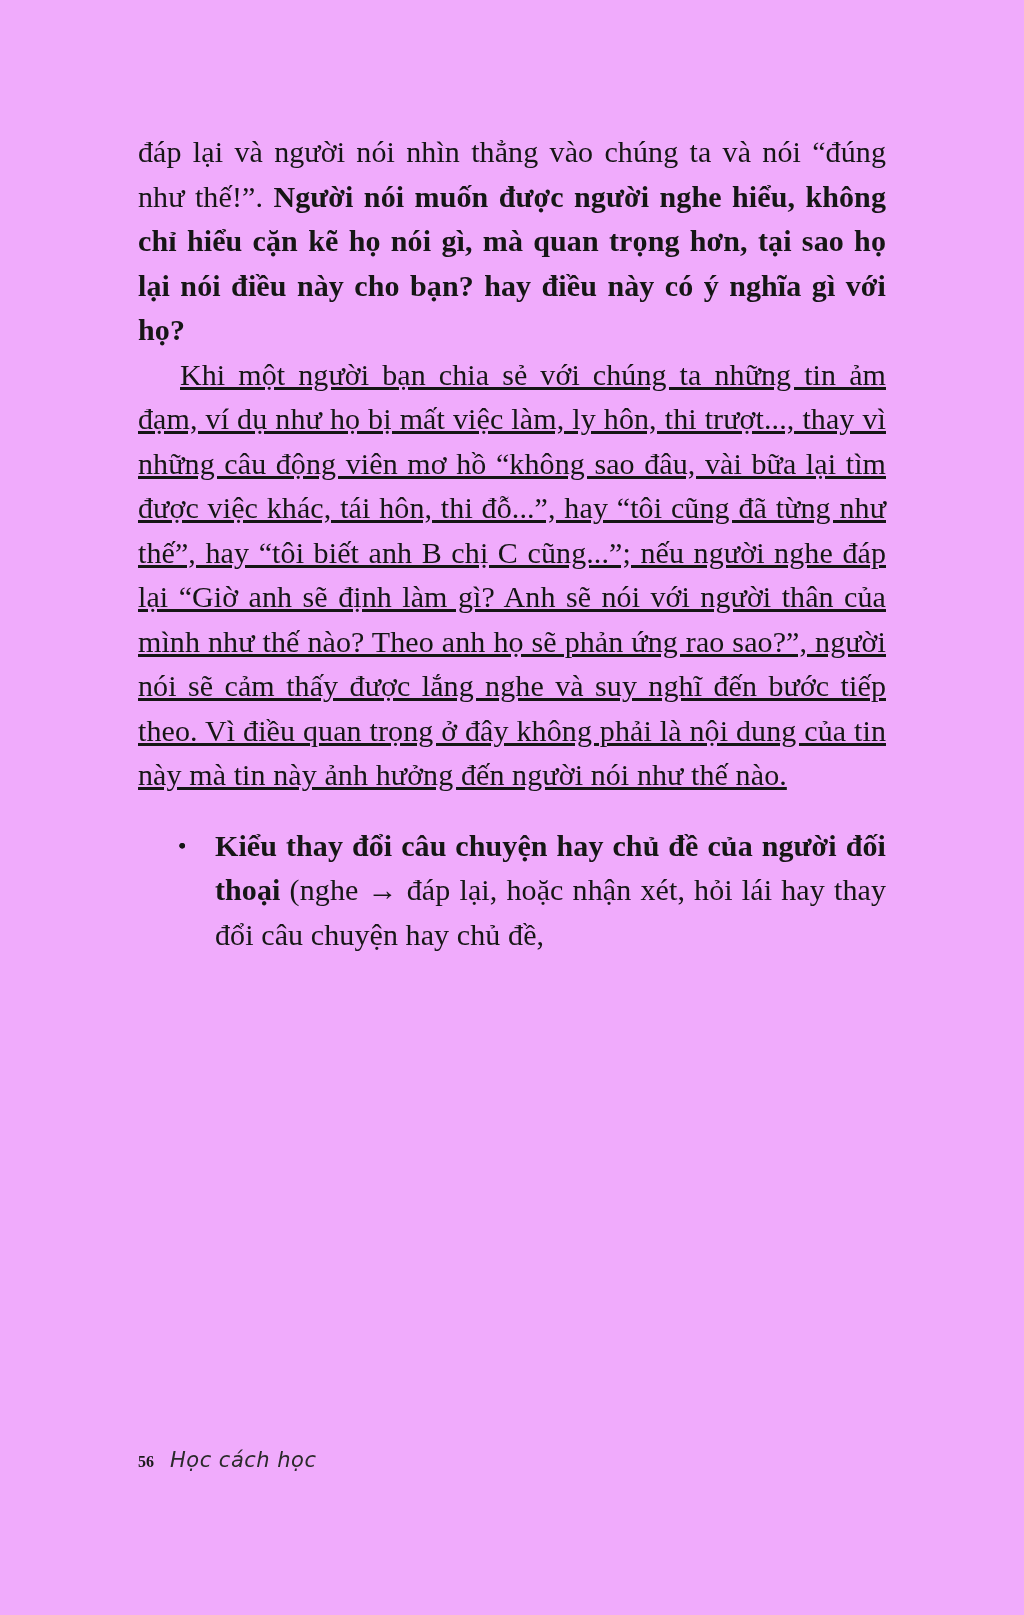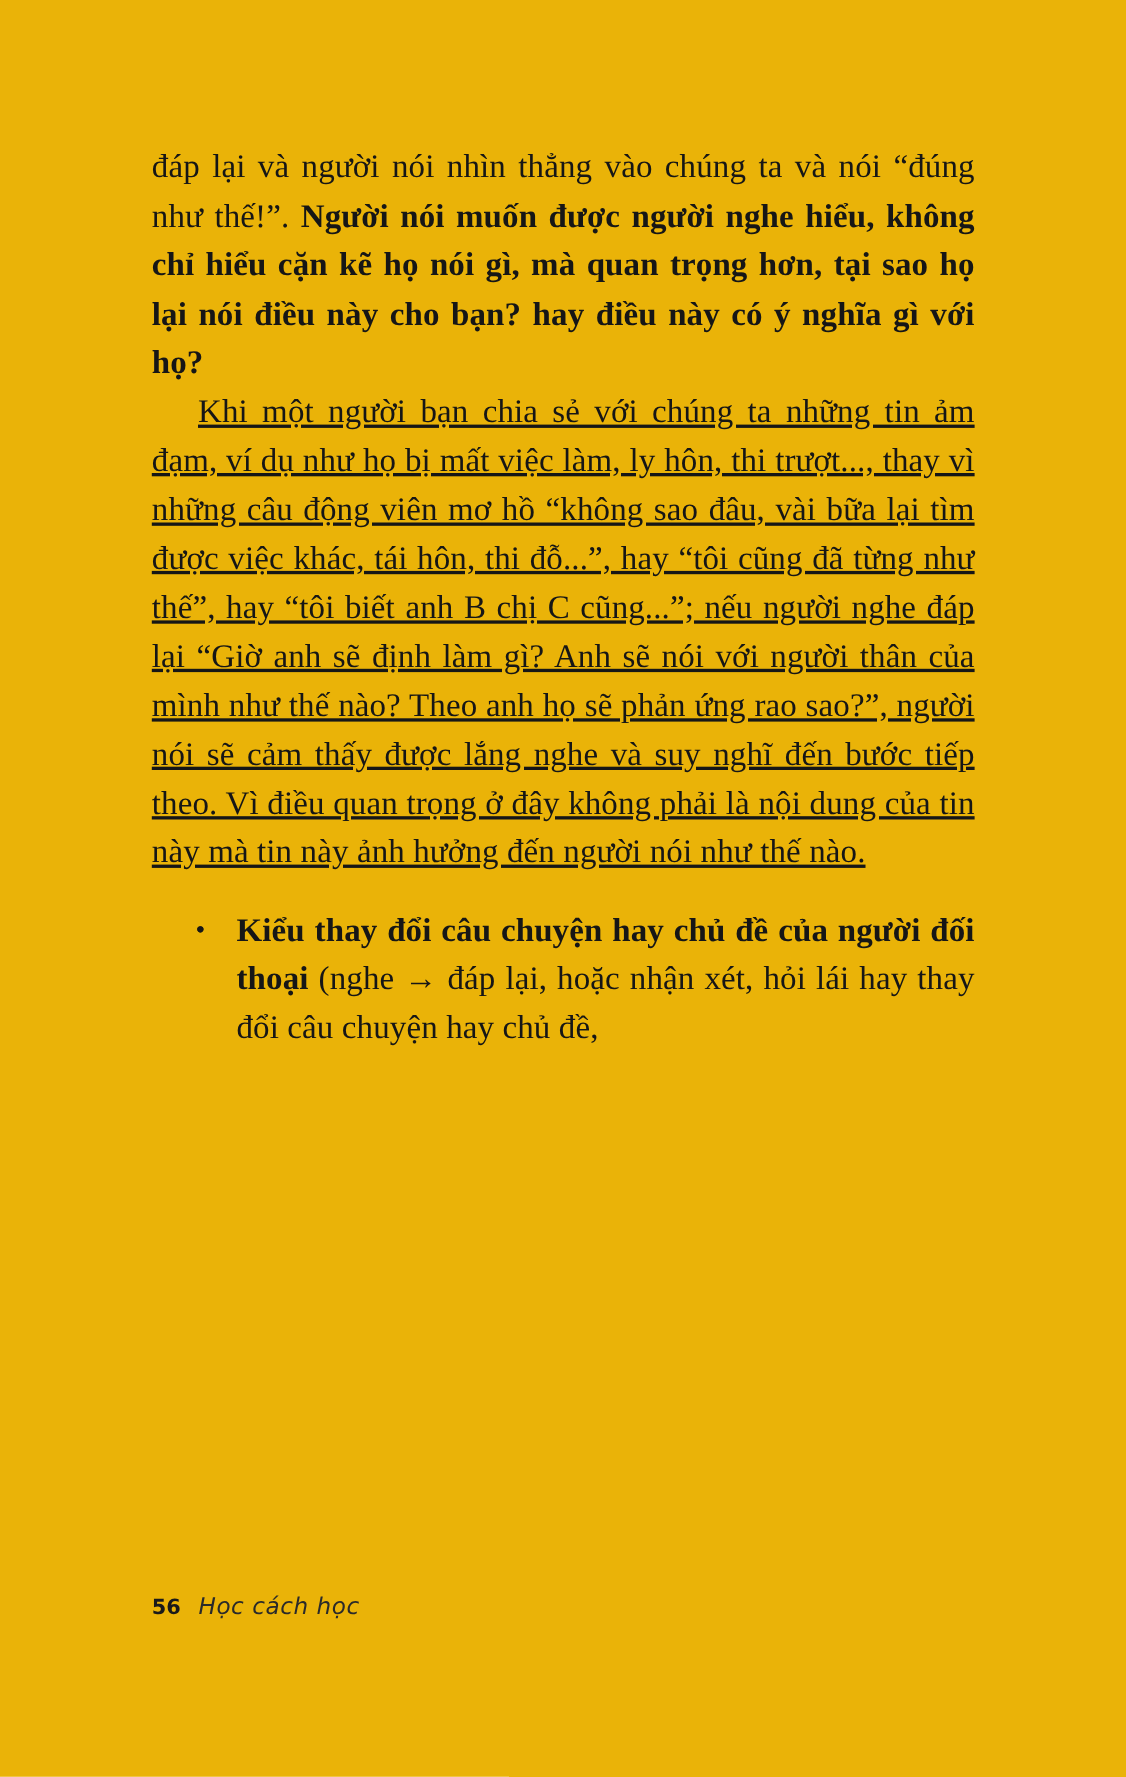--- a/index.html
+++ b/index.html
@@ -10,21 +10,21 @@
     width: 1024px;
     height: 1615px;
     background: #ffffff;
     color: #161616;
     font-family: "Liberation Serif", "DejaVu Serif", serif;
   }
   .page {
     position: relative;
     width: 1024px;
     height: 1615px;
-    background: #eab308;
+    background: #f0abfc;
     overflow: hidden;
   }
   .content {
     position: absolute;
     left: 138px;
     right: 138px;
     top: 130px;
   }
   .para {
     margin: 0;
@@ -65,23 +65,24 @@
   }
   .footer {
     position: absolute;
     left: 138px;
     top: 1448px;
     display: flex;
     align-items: baseline;
     font-family: "DejaVu Sans", "Liberation Sans", sans-serif;
   }
   .pagenum {
-    font-size: 19px;
+    font-size: 16px;
     font-weight: bold;
     color: #1a1a1a;
+    font-family: Liberation Serif, serif;
   }
   .booktitle {
     margin-left: 16px;
     font-size: 21px;
     font-style: italic;
     color: #2a2a2a;
     letter-spacing: 0.5px;
   }
 </style>
 </head>

